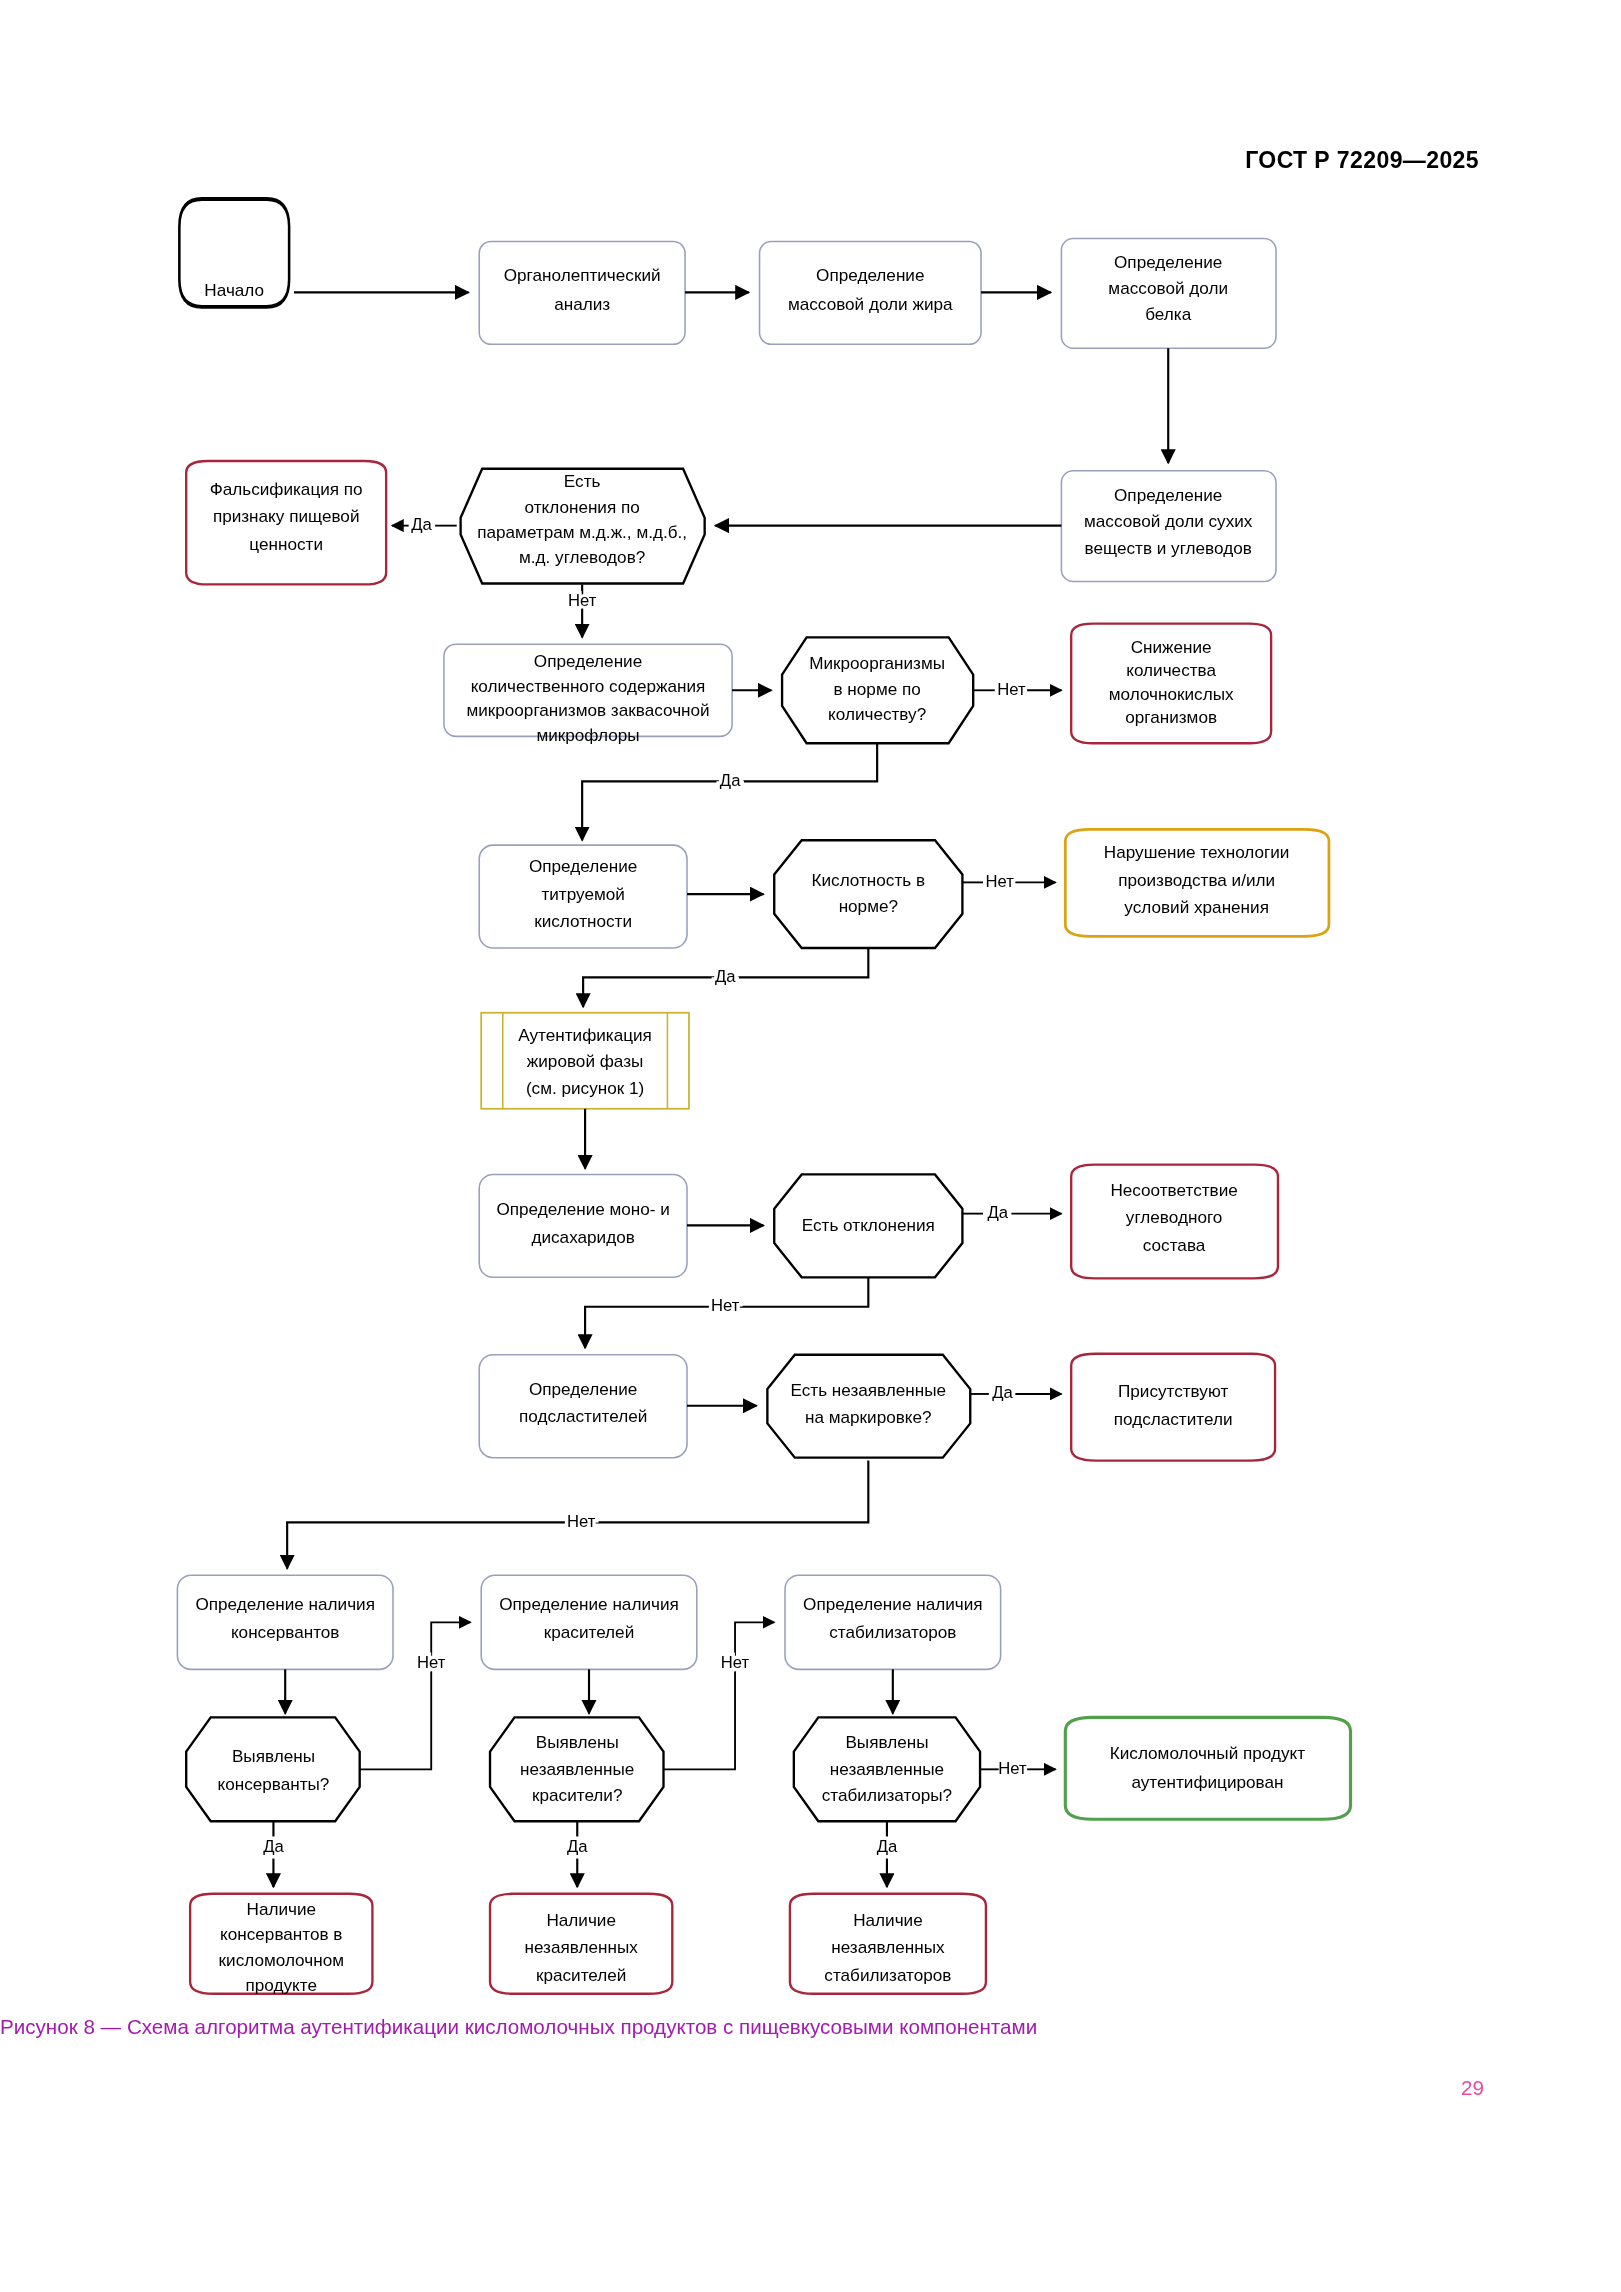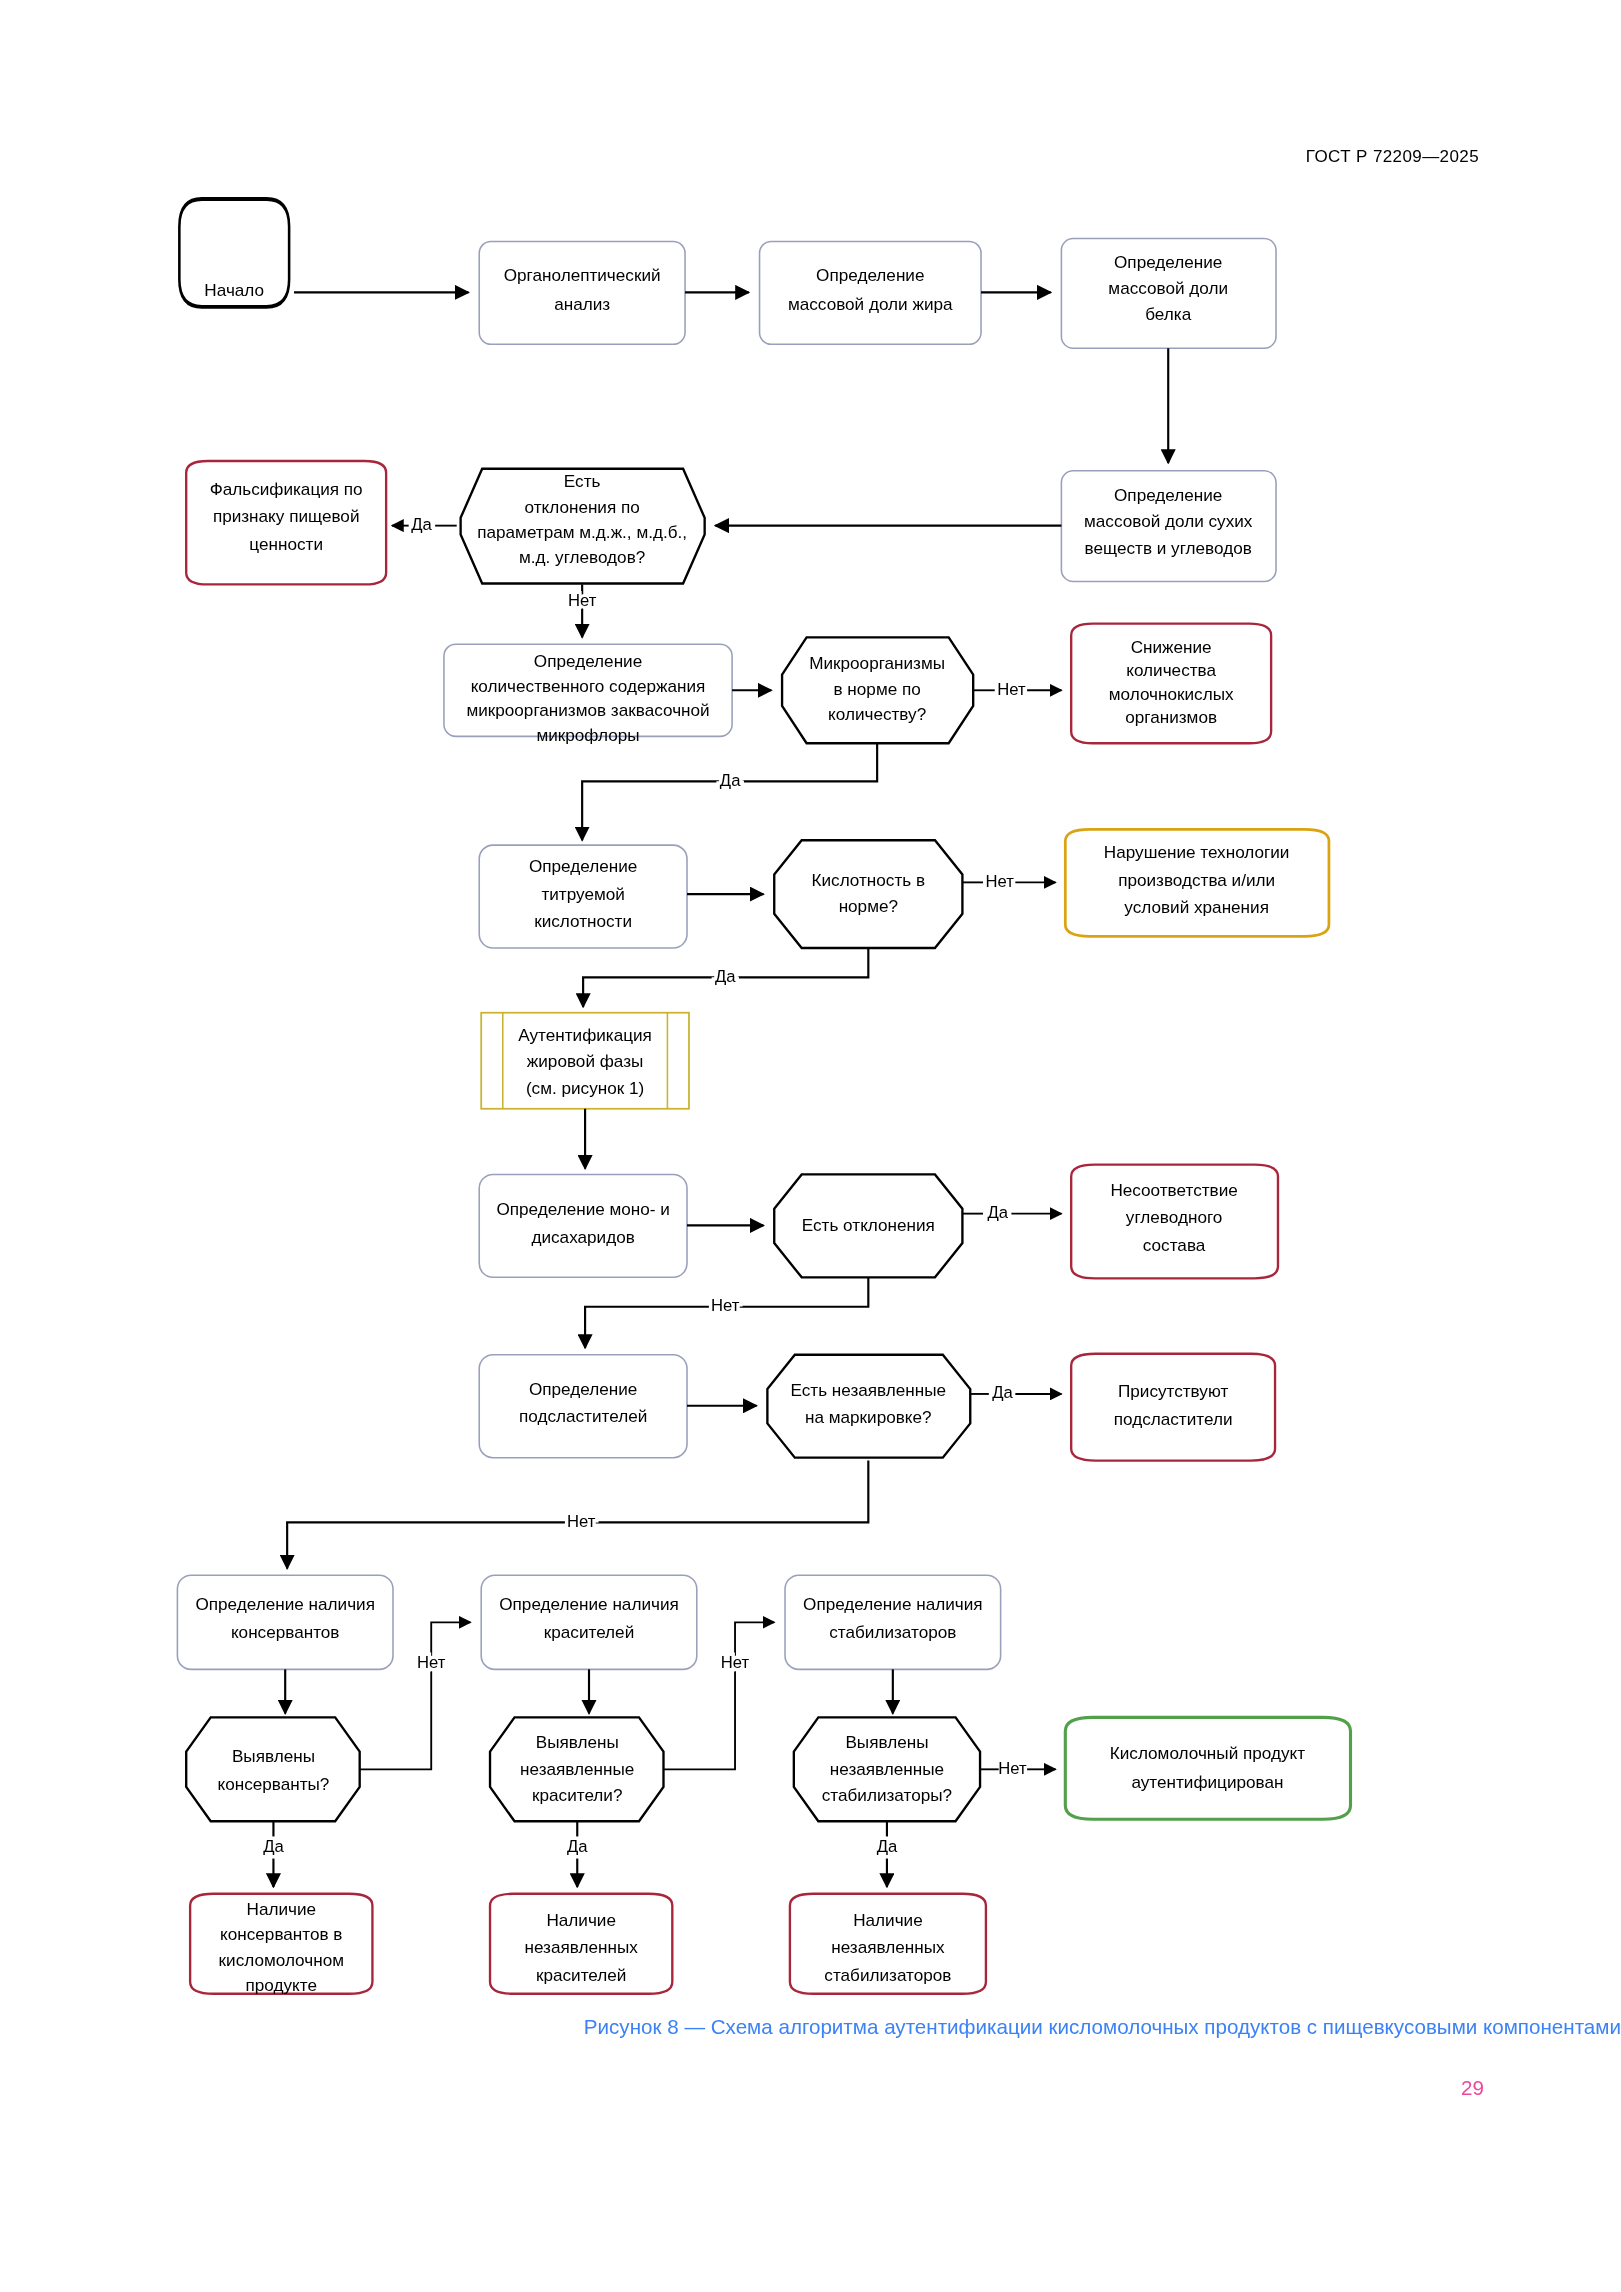--- a/index.html
+++ b/index.html
@@ -7,31 +7,31 @@
     width:1621px;height:2293px;
     font-family:"Liberation Sans","DejaVu Sans",sans-serif;
     color:#111;
     position:relative;
     overflow:hidden;
   }
   .page{position:absolute;inset:0;}
   .doc-header{
     position:absolute;
     top:147px; right:142px;
-    font-size:17px;
-    font-weight:normal;
+    font-size:23px;
+    font-weight:bold;
     letter-spacing:0.4px;
     color:#000;
   }
   .figure-caption{
     position:absolute;
     top:2015px; left:0; width:1621px;
-    text-align:right;
+    text-align:left;
     font-size:20.6px;
-    color:#3b82f6;
+    color:#a21caf;
   }
   .page-number{
     position:absolute;
     top:2076px; right:137px;
     font-size:20.6px;
     color:#ec4899;
   }
   svg.flow{position:absolute;top:0;left:0;width:1621px;height:2293px;}
   svg.flow text{font-family:"Liberation Sans","DejaVu Sans",sans-serif;fill:#000;}
   .nodeLabel{font-size:17.5px;text-anchor:middle;dominant-baseline:middle;}

